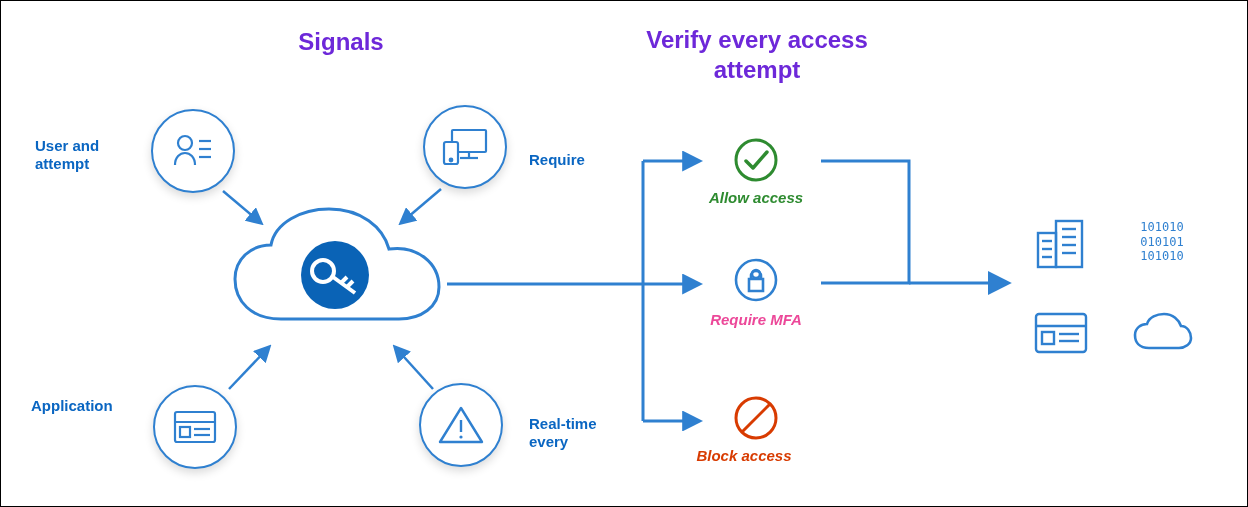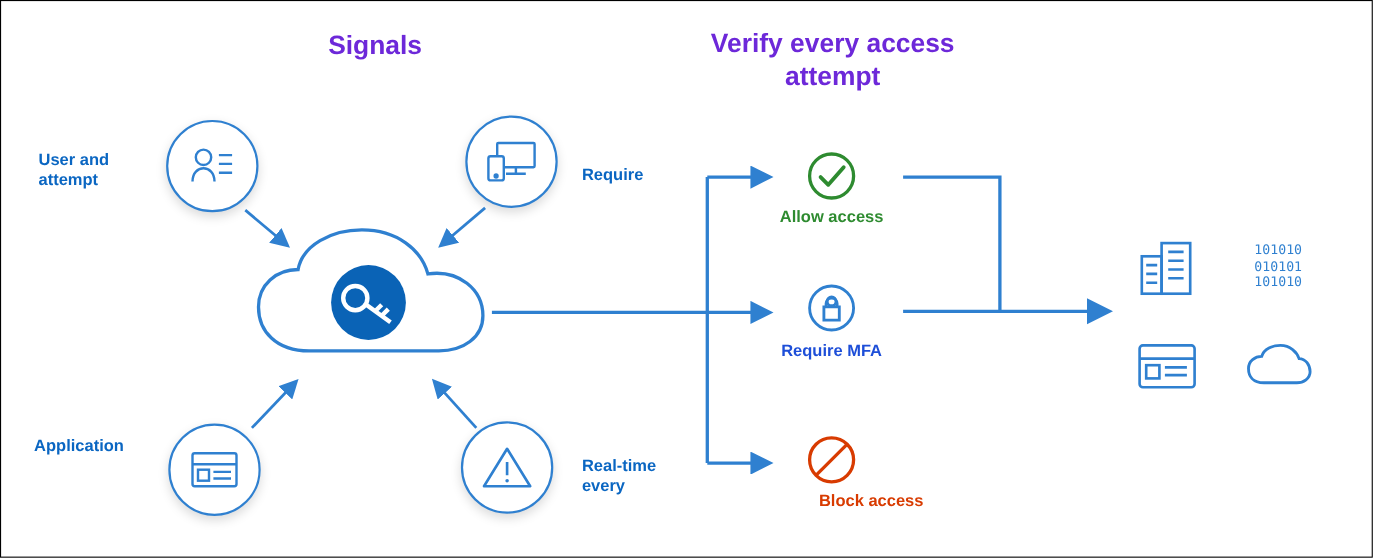--- a/index.html
+++ b/index.html
@@ -31,23 +31,24 @@
     color: #0a66c2;
     line-height: 1.2;
     text-align: center;
   }
   .decision-label {
     position: absolute;
     font-size: 15px;
     font-weight: 600;
     text-align: center;
     line-height: 1.2;
+    font-style: italic;
   }
   .allow { color: #2e8b30; }
-  .mfa   { color: #1d4ed8; }
+  .mfa   { color: #ec4899; }
   .block { color: #d83b01; }
 
   .signal-circle {
     position: absolute;
     width: 84px;
     height: 84px;
     border-radius: 50%;
     background: #fff;
     border: 2px solid #2f80d0;
     box-shadow: 0 4px 10px rgba(0,0,0,.15);
@@ -198,21 +199,21 @@
     </svg>
   </div>
   <div class="decision-label mfa" style="left:700px; top:310px; width:110px;">Require MFA</div>
 
   <div style="position:absolute; left:732px; top:394px;">
     <svg width="46" height="46" viewBox="0 0 46 46" fill="none">
       <circle cx="23" cy="23" r="20" stroke="#d83b01" stroke-width="3"></circle>
       <line x1="9" y1="37" x2="37" y2="9" stroke="#d83b01" stroke-width="3"></line>
     </svg>
   </div>
-  <div class="decision-label block" style="left:736px; top:446px; width:110px;">Block access</div>
+  <div class="decision-label block" style="left:688px; top:446px; width:110px;">Block access</div>
 
   <svg class="arrow-line" style="left:818px; top:150px;" width="200" height="150">
     <defs>
       <marker id="ahBlue3" viewBox="0 0 10 10" refX="8" refY="5" markerWidth="8" markerHeight="8" orient="auto">
         <path d="M0 0 L10 5 L0 10 Z" fill="#2f80d0"></path>
       </marker>
     </defs>
     <path d="M2 10 H90 V132 H2" fill="none" stroke="#2f80d0" stroke-width="3"></path>
     <line x1="90" y1="132" x2="188" y2="132" stroke="#2f80d0" stroke-width="3" marker-end="url(#ahBlue3)"></line>
   </svg>

